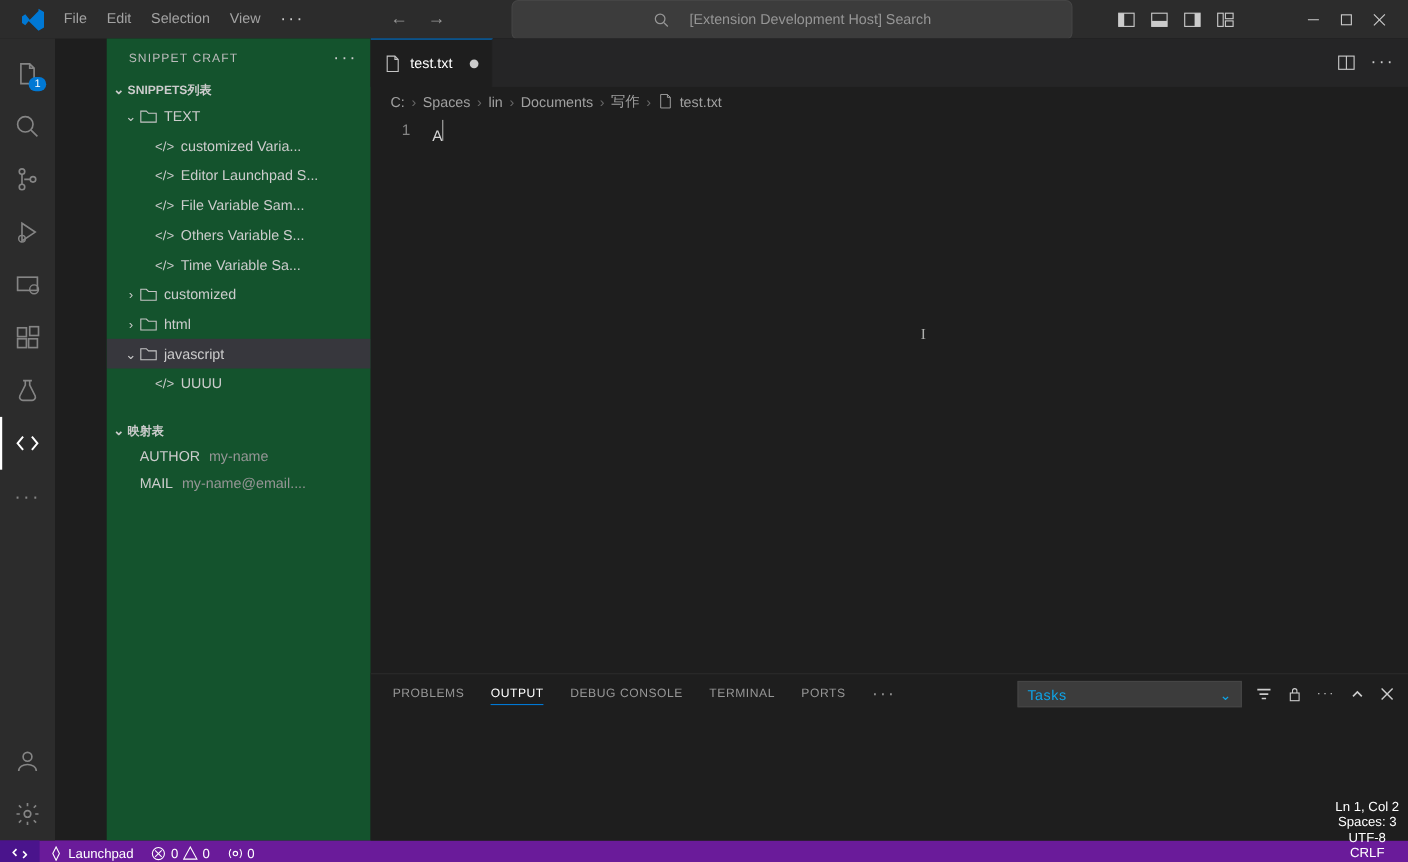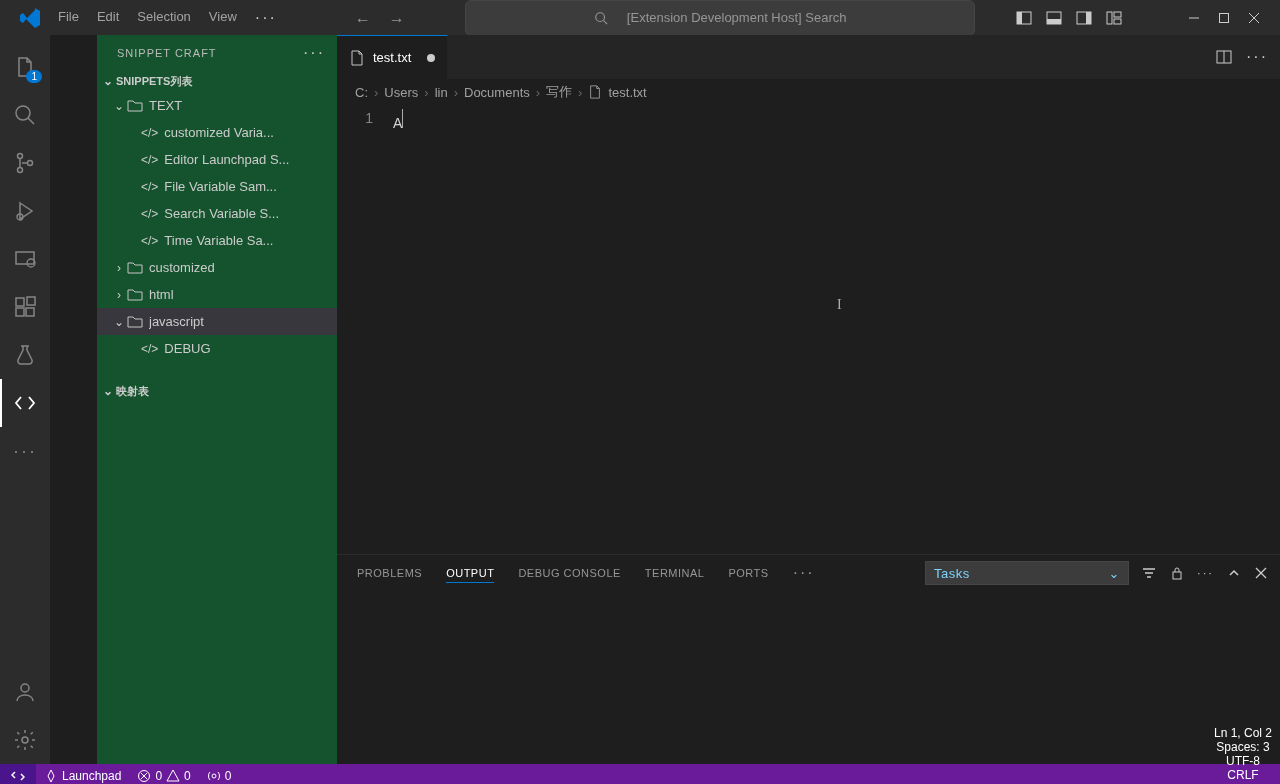--- a/index.html
+++ b/index.html
@@ -67,27 +67,27 @@
 
 .editor { flex: 1; display: flex; font-family: Consolas, monospace; font-size: 14px; position: relative; }
 .gutter { width: 56px; text-align: right; color: #858585; padding-right: 20px; padding-top: 4px; line-height: 19px; }
 .editor-content { flex: 1; padding-top: 4px; color: #d4d4d4; line-height: 19px; position: relative; }
 .cursor-line { position: absolute; width: 1px; height: 19px; background: #aeafad; animation: blink 1s step-end infinite; }
 @keyframes blink { 50% { opacity: 0; } }
 .text-cursor { position: absolute; left: 500px; top: 192px; width: 1px; height: 16px; color: #aeafad; pointer-events: none; font-family: serif; font-size: 14px; }
 .minimap { position: absolute; right: 0; top: 0; width: 100px; height: 100%; }
 
 
-.panel { height: 210px; background: #1e1e1e; border-top: 1px solid #2c2c2c; display: flex; flex-direction: column; }
+.panel { height: 152px; background: #1e1e1e; border-top: 1px solid #2c2c2c; display: flex; flex-direction: column; }
 .panel-tabs { height: 36px; display: flex; align-items: center; gap: 24px; padding-left: 20px; color: #969696; font-size: 11px; letter-spacing: 0.5px; }
 .panel-tab { cursor: pointer; padding: 3px 0; }
 .panel-tab.active { color: #ffffff; border-bottom: 1px solid #0078d4; }
 .panel-tabs .ellipsis { font-size: 16px; letter-spacing: 2px; }
 .panel-right { margin-left: auto; display: flex; align-items: center; gap: 12px; padding-right: 12px; }
-.panel-dropdown { width: 204px; height: 24px; background: #3c3c3c; border: 1px solid #454545; color: #7dd3fc; display: flex; align-items: center; justify-content: space-between; padding: 0 8px; font-size: 13px; cursor: pointer; }
+.panel-dropdown { width: 204px; height: 24px; background: #3c3c3c; border: 1px solid #454545; color: #0ea5e9; display: flex; align-items: center; justify-content: space-between; padding: 0 8px; font-size: 13px; cursor: pointer; }
 .panel-icon { color: #cccccc; cursor: pointer; }
 
 
 .statusbar { height: 24px; background: #6a1b9a; color: #ffffff; display: flex; align-items: center; font-size: 12px; }
 .statusbar .remote { width: 36px; height: 24px; background: #4a148c; display: flex; align-items: center; justify-content: center; }
 .statusbar .sb-item { padding: 0 8px; display: flex; align-items: center; gap: 4px; cursor: pointer; }
 .statusbar .right { margin-left: auto; display: flex; align-items: center; flex-direction: column; }
 
 svg { display: block; }
 </style>
@@ -246,21 +246,21 @@
       <div class="tree-row indent-3">
           <span class="code-icon">&lt;/&gt;</span>
           <span class="label">Editor Launchpad S...</span>
         </div>
       <div class="tree-row indent-3">
           <span class="code-icon">&lt;/&gt;</span>
           <span class="label">File Variable Sam...</span>
         </div>
       <div class="tree-row indent-3">
           <span class="code-icon">&lt;/&gt;</span>
-          <span class="label">Search Variable S...</span>
+          <span class="label">Others Variable S...</span>
         </div>
       <div class="tree-row indent-3">
           <span class="code-icon">&lt;/&gt;</span>
           <span class="label">Time Variable Sa...</span>
         </div>
       <div class="tree-row indent-1">
         <span class="twisty">›</span>
         <svg class="folder-icon" width="16" height="16" viewBox="0 0 16 16">
             <path stroke="#c5c5c5" fill="none" d="M1 3h5l2 2h7v8H1z"></path>
           </svg>
@@ -275,29 +275,37 @@
       </div>
       <div class="tree-row indent-1 selected">
         <span class="twisty">⌄</span>
         <svg class="folder-icon" width="16" height="16" viewBox="0 0 16 16">
             <path stroke="#c5c5c5" fill="none" d="M1 3h5l2 2h7v8H1z"></path>
           </svg>
         <span class="label">javascript</span>
       </div>
       <div class="tree-row indent-3">
           <span class="code-icon">&lt;/&gt;</span>
-          <span class="label">DEBUG</span>
+          <span class="label">UUUU</span>
         </div>
     </div>
 
     <div class="map-section">
       <div class="section-header">
         <span class="chev">⌄</span>
           <span>映射表</span>
       </div>
+      <div class="map-row">
+          <span class="key">AUTHOR</span>
+          <span class="val">my-name</span>
+        </div>
+      <div class="map-row">
+          <span class="key">MAIL</span>
+          <span class="val">my-name@email....</span>
+        </div>
     </div>
   </div>
 
   <div class="editor-group">
     <div class="tabs-bar">
       <div class="tab active">
         <svg class="file-icon" width="16" height="16" viewBox="0 0 16 16">
             <path stroke="#c5c5c5" fill="none" d="M3 1h7l3 3v11H3zM10 1v3h3"></path>
           </svg>
         <span>test.txt</span>
@@ -308,21 +316,21 @@
             <rect x="1" y="2" width="14" height="12" stroke="#cccccc" fill="none"></rect>
             <line x1="8" y1="2" x2="8" y2="14" stroke="#cccccc"></line>
           </svg>
         <span style="letter-spacing:2px;">···</span>
       </div>
     </div>
 
     <div class="breadcrumbs">
       <span class="crumb">C:</span>
         <span class="sep">›</span>
-      <span class="crumb">Users</span>
+      <span class="crumb">Spaces</span>
         <span class="sep">›</span>
       <span class="crumb">lin</span>
         <span class="sep">›</span>
       <span class="crumb">Documents</span>
         <span class="sep">›</span>
       <span class="crumb">写作</span>
         <span class="sep">›</span>
       <svg width="14" height="14" viewBox="0 0 16 16">
           <path stroke="#a0a0a0" fill="none" d="M3 1h7l3 3v11H3zM10 1v3h3"></path>
         </svg>

